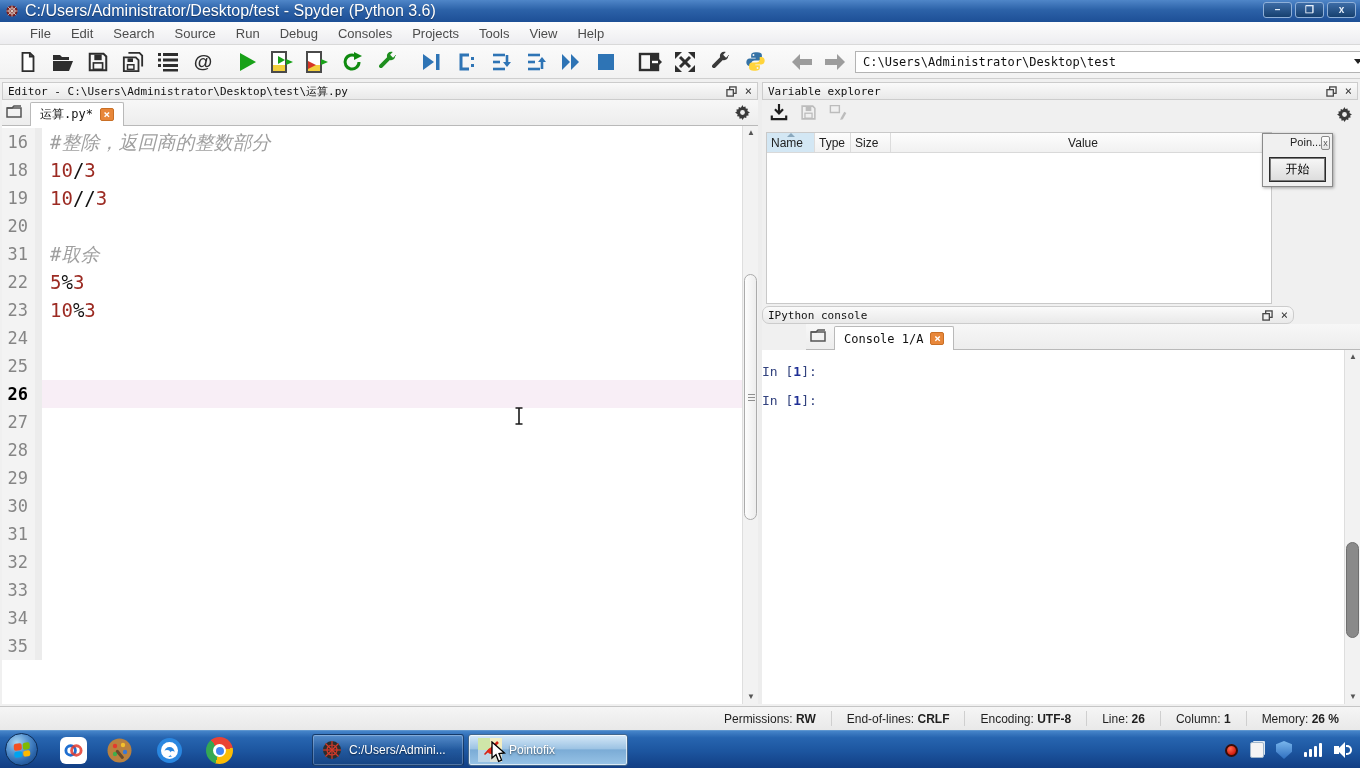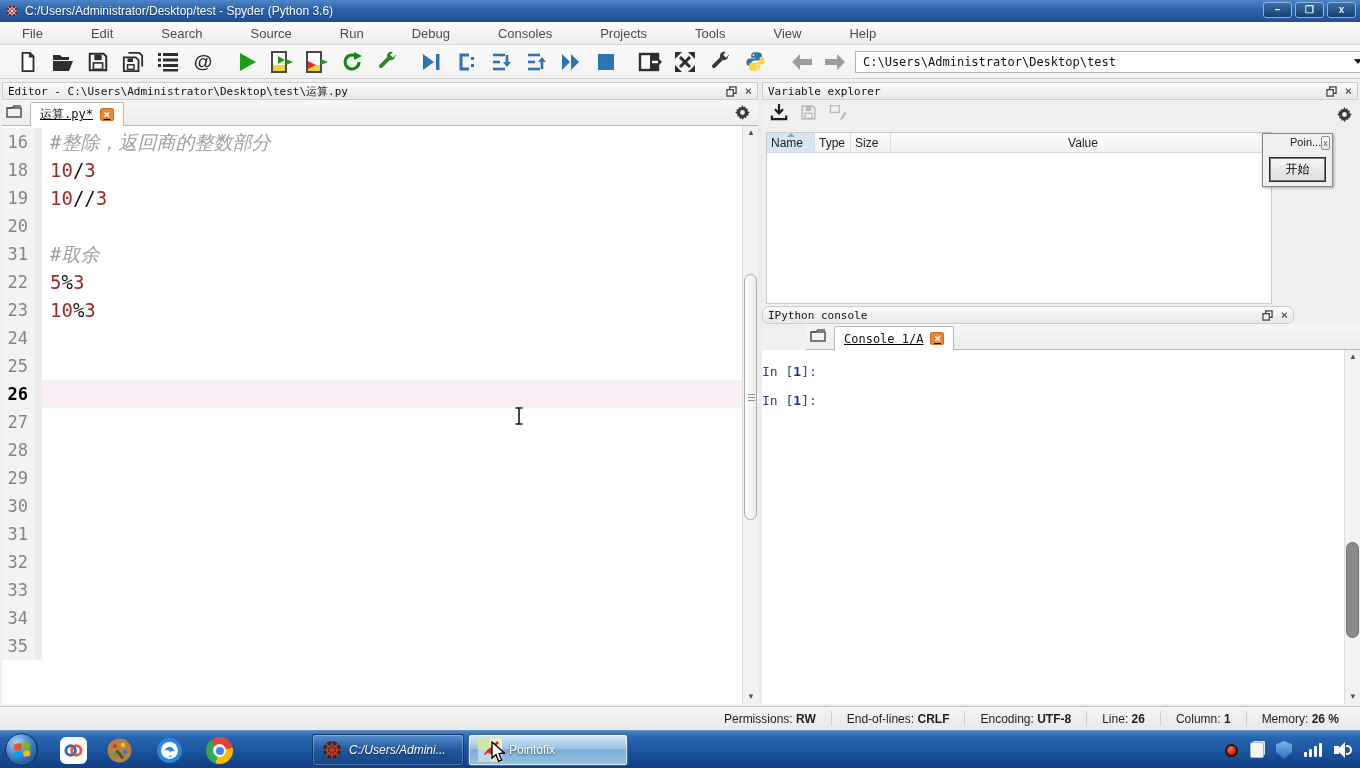--- a/index.html
+++ b/index.html
@@ -3,30 +3,30 @@
 <meta charset="utf-8">
 <style>
   * { margin:0; padding:0; box-sizing:border-box; }
   body { font-family:"Liberation Sans", sans-serif; background:#000; }
   #app { position:relative; width:1360px; height:768px; overflow:hidden; background:#f0f0f0; }
 
   
   .titlebar { position:absolute; left:0; top:0; width:1360px; height:22px;
     background:linear-gradient(180deg,#4f86c8 0%,#2c62a8 45%,#1d4f96 100%);
     display:flex; align-items:center; padding-left:5px; gap:6px; }
-  .titlebar-text { color:#fff; font-size:12px; text-shadow:0 1px 1px rgba(0,0,0,.4); }
+  .titlebar-text { color:#fff; font-size:16px; text-shadow:0 1px 1px rgba(0,0,0,.4); }
   .win-controls { position:absolute; right:4px; top:2px; display:flex; gap:3px; }
   .win-btn { width:29px; height:16px; border:1px solid #8fb0d8; border-radius:3px;
     background:linear-gradient(#3d6ca6,#16406f); color:#e8f0fa; font-size:10px;
     line-height:13px; text-align:center; font-weight:bold; }
 
   
   .menubar { position:absolute; left:0; top:22px; width:1360px; height:23px;
     background:linear-gradient(#fdfdfd,#ededf0); border-bottom:1px solid #d9d9d9;
-    display:flex; align-items:center; padding-left:12px;gap:28px; }
+    display:flex; align-items:center; padding-left:20px; }
   .menu-item { padding:3px 10px; font-size:13px; color:#4c4c4c; }
 
   
   .toolbar { position:absolute; left:0; top:45px; width:1360px; height:34px;
     background:linear-gradient(#fbfbfb,#f2f2f2); border-bottom:1px solid #cfcfcf;
     display:flex; align-items:center; }
   .tb-handle { width:5px; height:24px; margin:0 3px;
     background-image:radial-gradient(#bdbdbd 35%, transparent 40%); background-size:4px 4px; }
   .tb-group { display:flex; align-items:center; gap:9px; padding:0 9px; }
   .tb-sep { width:1px; height:26px; background:#d2d2d2; }
@@ -40,21 +40,21 @@
     border-right:4px solid transparent; border-top:5px solid #222; }
 
   
   .pane-header { position:absolute; height:18px;
     background:linear-gradient(#fafafa,#e9e9e9); border:1px solid #cccccc;
     display:flex; align-items:center; padding:0 5px;
     font-family:"DejaVu Sans Mono", monospace; font-size:11px; color:#111; }
   .pane-header .hdr-icons { margin-left:auto; display:flex; gap:8px; align-items:center; }
   .hdr-x { font-size:12px; color:#333; line-height:10px; }
   .tabbar { position:absolute; height:26px; background:linear-gradient(#f7f7f7,#ededed);
-    border-bottom:1px solid #b9b9b9; display:flex; align-items:flex-end; padding-left:4px;text-decoration:underline; }
+    border-bottom:1px solid #b9b9b9; display:flex; align-items:flex-end; padding-left:4px; }
   .browse-tabs { align-self:center; margin-right:8px; }
   .tab { height:24px; background:#fff; border:1px solid #b9b9b9; border-bottom:none;
     border-radius:2px 2px 0 0; display:flex; align-items:center; gap:7px; padding:0 9px;
     font-family:"DejaVu Sans Mono", monospace; font-size:12px; color:#111; margin-bottom:-1px; }
   .tab-close { width:14px; height:13px; background:#e8873a; border:1px solid #c96f25;
     border-radius:2px; color:#fff; font-size:11px; line-height:11px; text-align:center;
     font-weight:bold; }
   .tab-gear { position:absolute; right:8px; top:5px; }
   .gear svg { display:block; }
 
@@ -133,21 +133,21 @@
     background:radial-gradient(circle at 35% 28%, #a9d6f2 0%, #5b97d2 35%, #2c67ad 65%, #143d78 100%);
     border:1px solid #0d2c55; display:flex; align-items:center; justify-content:center; }
   .orb-flag { width:16px; height:14px; display:grid; grid-template-columns:1fr 1fr; gap:1px;
     transform:rotate(-4deg) skewY(-3deg); }
   .orb-flag span { border-radius:2px; }
   .pin-icon { position:absolute; top:6px; width:27px; height:27px; }
   .task-btn { position:absolute; top:3px; height:32px; border-radius:3px; display:flex;
     align-items:center; gap:7px; padding:0 9px; font-size:12px; color:#fff;
     text-shadow:0 1px 2px rgba(0,0,0,.6); }
   .task-btn.inactive { background:linear-gradient(rgba(140,185,230,.45), rgba(45,95,155,.35) 50%, rgba(25,70,125,.45));
-    border:1px solid rgba(15,45,85,.75); box-shadow:inset 0 0 0 1px rgba(255,255,255,.25);font-style:italic; }
+    border:1px solid rgba(15,45,85,.75); box-shadow:inset 0 0 0 1px rgba(255,255,255,.25); }
   .task-btn.active { background:linear-gradient(#d6e9f8, #9ec4e4 45%, #7bacd6 50%, #98c3e6);
     border:1px solid #43678c; box-shadow:inset 0 0 0 1px rgba(255,255,255,.65); }
   .tray { position:absolute; right:8px; top:0; height:38px; display:flex; align-items:center; gap:12px; }
   .tray-dot { width:13px; height:13px; border-radius:50%; background:radial-gradient(circle at 35% 30%, #ff6a50, #d41f10 70%); border:2px solid #3a0d08; }
   .tray-clip { width:14px; height:16px; background:#f4f4f4; border:1px solid #9fb6cc; border-radius:2px;
     box-shadow:2px -2px 0 -1px #dce8f2; }
   .tray-shield { width:16px; height:18px; background:linear-gradient(#79b6ec,#2f6fc0);
     clip-path:polygon(50% 0, 100% 18%, 100% 60%, 50% 100%, 0 60%, 0 18%); }
   .tray-bars { display:flex; align-items:flex-end; gap:2px; }
   .tray-bars span { width:3px; background:#fff; border-radius:1px; }

